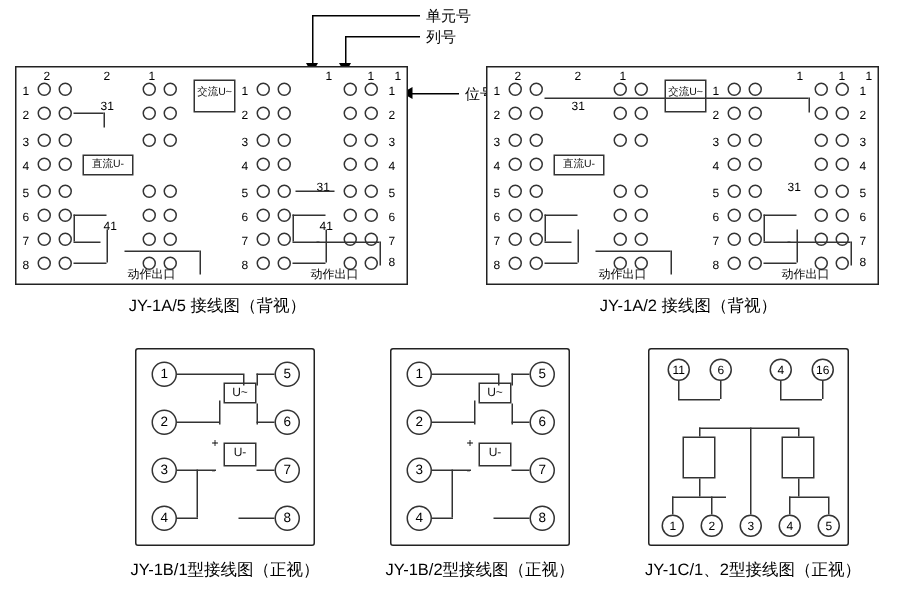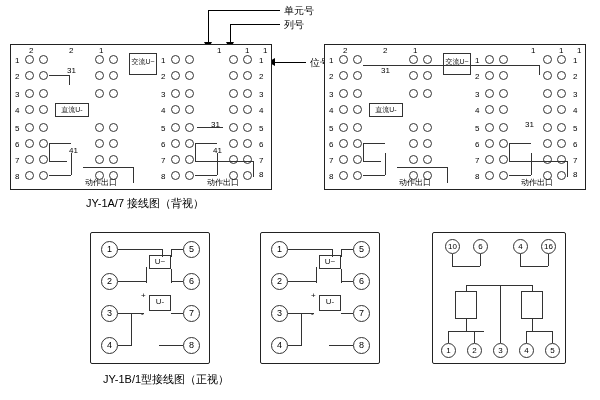--- a/index.html
+++ b/index.html
@@ -266,21 +266,21 @@
     <div class="num" style="left:196px;top:134px;">动作出口</div>
 
     <div class="hline" style="left:184px;top:98px;width:22px;"></div>
     <div class="vline" style="left:184px;top:98px;height:18px;"></div>
     <div class="hline" style="left:184px;top:116px;width:18px;"></div>
     <div class="vline" style="left:206px;top:108px;height:22px;"></div>
     <div class="hline" style="left:184px;top:130px;width:22px;"></div>
     <div class="hline" style="left:186px;top:82px;width:26px;"></div>
   </div>
 
-  <div class="caption" style="left:60px;top:196px;width:170px;">JY-1A/7  接线图（背视）</div>
+  <div class="caption" style="left:60px;top:196px;width:170px;">JY-1A/5  接线图（背视）</div>
 
   <div class="panel" style="left:324px;top:44px;width:262px;height:146px;">
 
     <div class="num" style="left:18px;top:2px;">2</div>
     <div class="num" style="left:58px;top:2px;">2</div>
     <div class="num" style="left:88px;top:2px;">1</div>
     <div class="num" style="left:206px;top:2px;">1</div>
     <div class="num" style="left:234px;top:2px;">1</div>
     <div class="num" style="left:252px;top:2px;">1</div>
 
@@ -407,20 +407,21 @@
     <div class="hline" style="left:184px;top:98px;width:22px;"></div>
     <div class="vline" style="left:184px;top:98px;height:18px;"></div>
     <div class="hline" style="left:184px;top:116px;width:18px;"></div>
     <div class="vline" style="left:206px;top:108px;height:22px;"></div>
     <div class="hline" style="left:184px;top:130px;width:22px;"></div>
     <div class="hline" style="left:200px;top:116px;width:42px;"></div>
     <div class="vline" style="left:242px;top:116px;height:16px;"></div>
     <div class="num" style="left:196px;top:134px;">动作出口</div>
   </div>
 
+  <div class="caption" style="left:374px;top:196px;width:170px;">JY-1A/2  接线图（背视）</div>
 
   <div class="relaybox" style="left:90px;top:232px;width:120px;height:132px;">
     <div class="pin" style="left:10px;top:8px;">1</div>
     <div class="pin" style="left:10px;top:40px;">2</div>
     <div class="pin" style="left:10px;top:72px;">3</div>
     <div class="pin" style="left:10px;top:104px;">4</div>
 
     <div class="pin" style="left:92px;top:8px;">5</div>
     <div class="pin" style="left:92px;top:40px;">6</div>
     <div class="pin" style="left:92px;top:72px;">7</div>
@@ -438,21 +439,21 @@
     <div class="hline" style="left:27px;top:48px;width:28px;"></div>
     <div class="vline" style="left:55px;top:34px;height:16px;"></div>
     <div class="hline" style="left:80px;top:48px;width:12px;"></div>
     <div class="vline" style="left:80px;top:36px;height:14px;"></div>
     <div class="hline" style="left:27px;top:80px;width:26px;"></div>
     <div class="hline" style="left:80px;top:80px;width:12px;"></div>
     <div class="vline" style="left:40px;top:80px;height:32px;"></div>
     <div class="hline" style="left:27px;top:112px;width:14px;"></div>
     <div class="hline" style="left:68px;top:112px;width:24px;"></div>
   </div>
-  <div class="caption" style="left:81px;top:372px;width:170px;text-align:center;">JY-1B/1型接线图（正视）</div>
+  <div class="caption" style="left:65px;top:372px;width:170px;text-align:center;">JY-1B/1型接线图（正视）</div>
 
   <div class="relaybox" style="left:260px;top:232px;width:120px;height:132px;">
     <div class="pin" style="left:10px;top:8px;">1</div>
     <div class="pin" style="left:10px;top:40px;">2</div>
     <div class="pin" style="left:10px;top:72px;">3</div>
     <div class="pin" style="left:10px;top:104px;">4</div>
 
     <div class="pin" style="left:92px;top:8px;">5</div>
     <div class="pin" style="left:92px;top:40px;">6</div>
     <div class="pin" style="left:92px;top:72px;">7</div>
@@ -470,23 +471,24 @@
     <div class="hline" style="left:27px;top:48px;width:28px;"></div>
     <div class="vline" style="left:55px;top:34px;height:16px;"></div>
     <div class="hline" style="left:80px;top:48px;width:12px;"></div>
     <div class="vline" style="left:80px;top:36px;height:14px;"></div>
     <div class="hline" style="left:27px;top:80px;width:26px;"></div>
     <div class="hline" style="left:80px;top:80px;width:12px;"></div>
     <div class="vline" style="left:40px;top:80px;height:32px;"></div>
     <div class="hline" style="left:27px;top:112px;width:14px;"></div>
     <div class="hline" style="left:68px;top:112px;width:24px;"></div>
   </div>
+  <div class="caption" style="left:235px;top:372px;width:170px;">JY-1B/2型接线图（正视）</div>
 
   <div class="relaybox" style="left:432px;top:232px;width:134px;height:132px;">
-    <div class="pin small" style="left:12px;top:6px;">10</div>
+    <div class="pin small" style="left:12px;top:6px;">11</div>
     <div class="pin small" style="left:40px;top:6px;">6</div>
     <div class="pin small" style="left:80px;top:6px;">4</div>
     <div class="pin small" style="left:108px;top:6px;">16</div>
 
     <div class="pin small" style="left:8px;top:110px;">1</div>
     <div class="pin small" style="left:34px;top:110px;">2</div>
     <div class="pin small" style="left:60px;top:110px;">3</div>
     <div class="pin small" style="left:86px;top:110px;">4</div>
     <div class="pin small" style="left:112px;top:110px;">5</div>
 
@@ -508,14 +510,15 @@
     <div class="vline" style="left:99px;top:86px;height:12px;"></div>
     <div class="hline" style="left:93px;top:98px;width:26px;"></div>
     <div class="vline" style="left:93px;top:98px;height:12px;"></div>
     <div class="vline" style="left:119px;top:98px;height:12px;"></div>
 
     <div class="vline" style="left:67px;top:52px;height:58px;"></div>
     <div class="hline" style="left:33px;top:52px;width:66px;"></div>
     <div class="vline" style="left:33px;top:52px;height:6px;"></div>
     <div class="vline" style="left:99px;top:52px;height:6px;"></div>
   </div>
+  <div class="caption" style="left:414px;top:372px;width:176px;">JY-1C/1、2型接线图（正视）</div>
 
 </div>
 
 </body></html>

